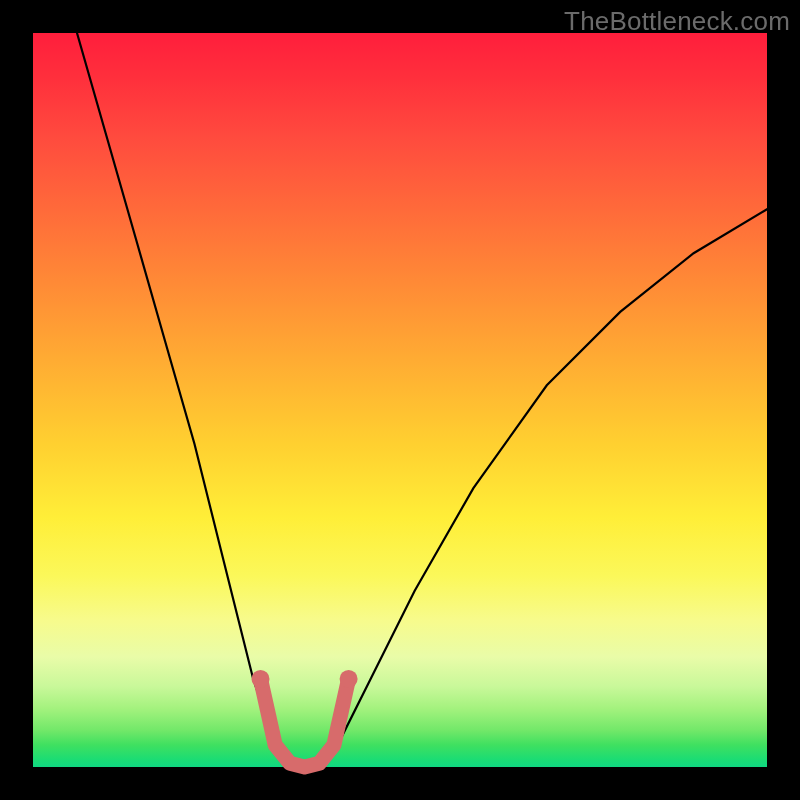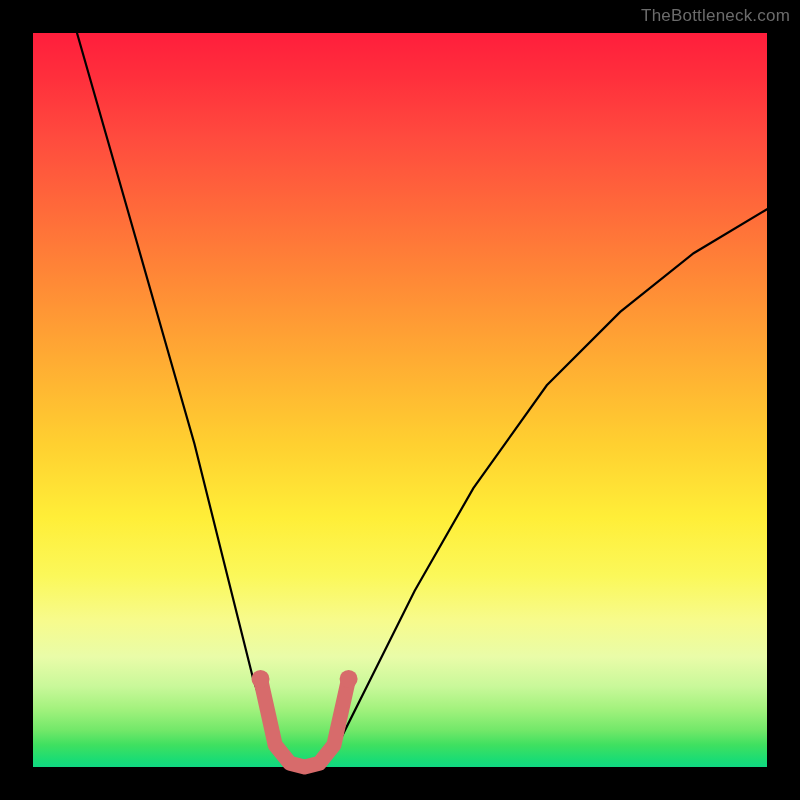--- a/index.html
+++ b/index.html
@@ -42,21 +42,21 @@
       #3fe060 97%,
       #1bdc74 99%,
       #10d882 100%
     );
   }
   .watermark {
     position: absolute;
     top: 6px;
     right: 10px;
     color: #6b6b6b;
-    font-size: 17px;
+    font-size: 26px;
     font-weight: 500;
     letter-spacing: 0.2px;
     user-select: none;
   }
   svg.curve {
     position: absolute;
     left: 0; top: 0;
     width: 734px; height: 734px;
     overflow: visible;
   }

